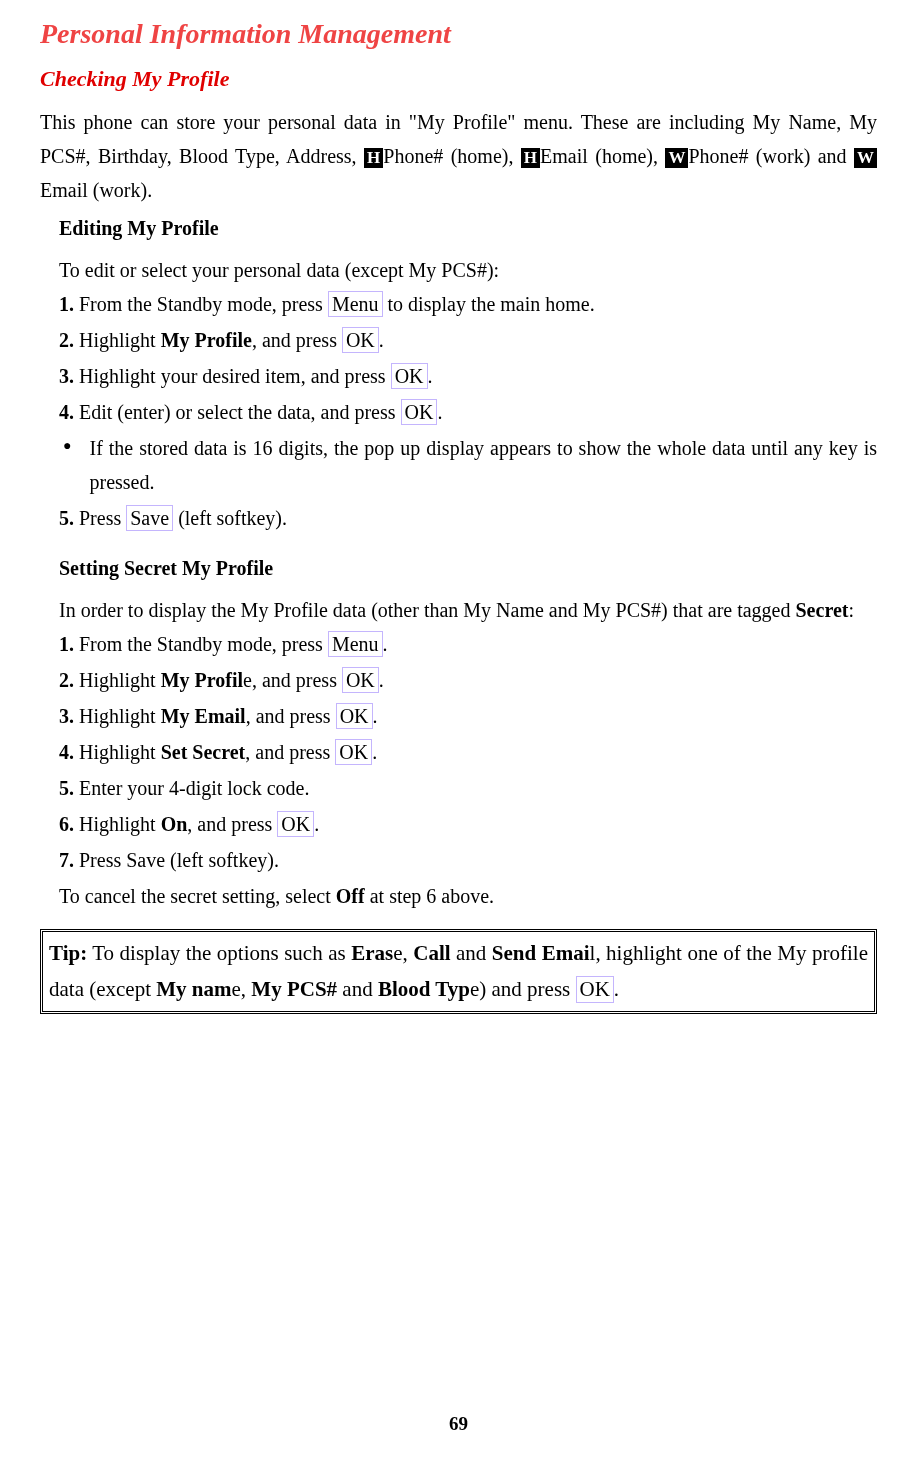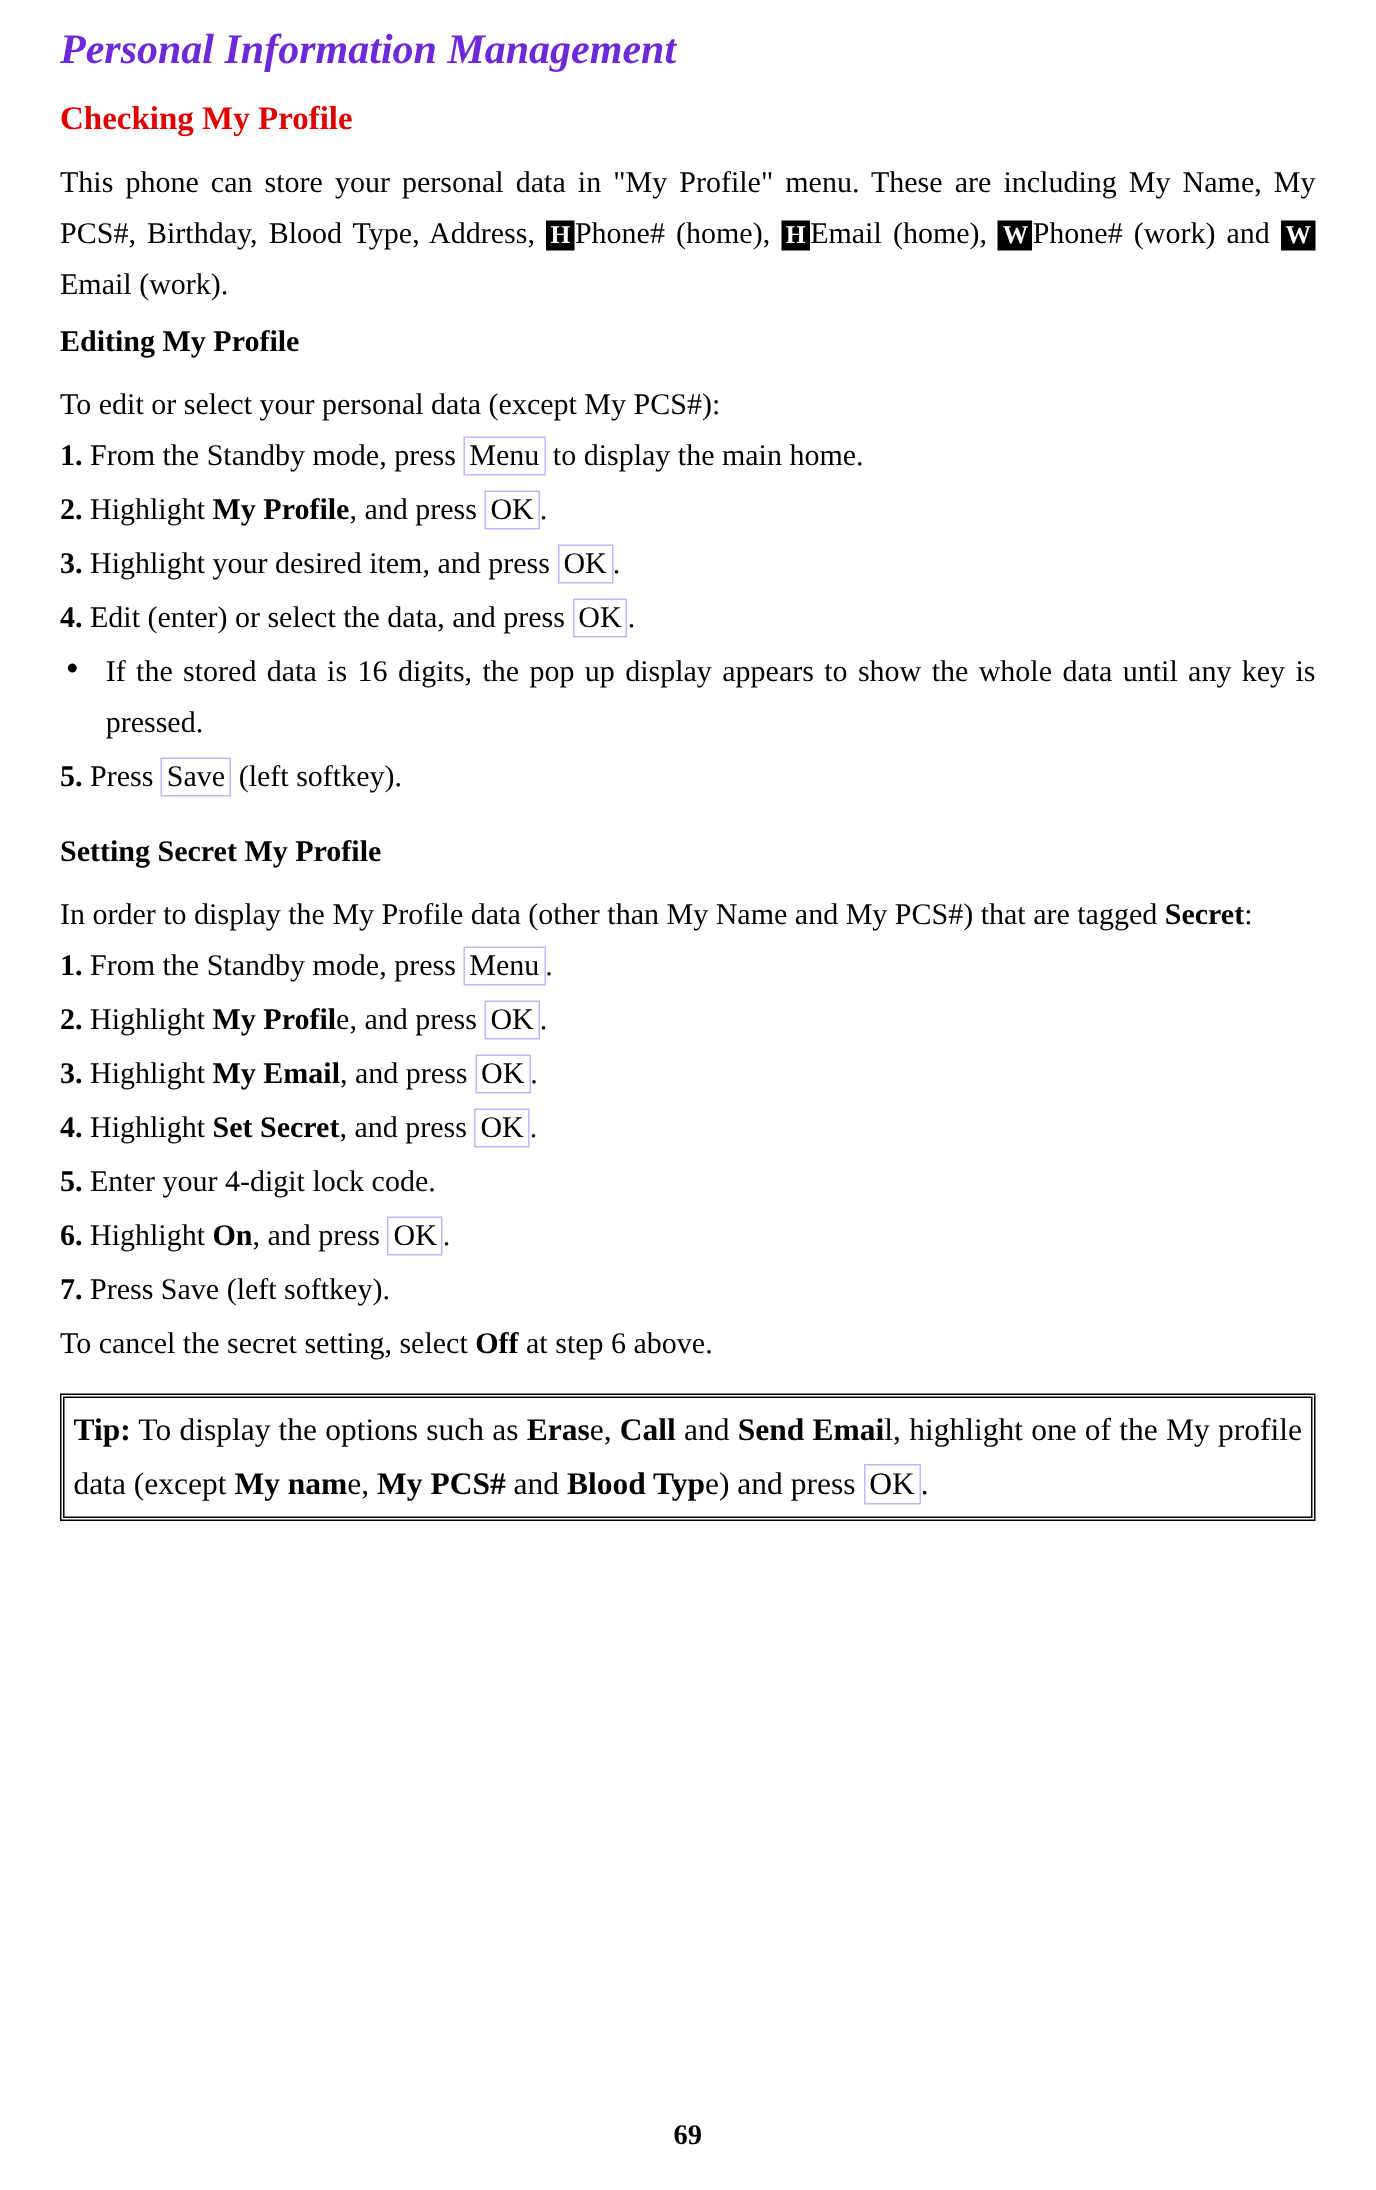--- a/index.html
+++ b/index.html
@@ -12,43 +12,45 @@
       width: 917px;
       height: 1460px;
       padding: 10px 40px 30px 40px;
       background: #fff;
       color: #000;
       font-size: 20px;
       line-height: 1.7;
       position: relative;
     }
     .page-title {
-      color: #6d28d9;
+      color: #ef4444;
       font-weight: bold;
       font-style: italic;
       font-size: 28px;
       margin-bottom: 2px;
     }
     .subsection-title {
       color: #e00000;
       font-weight: bold;
+      font-style: italic;
       font-size: 22px;
       margin-bottom: 8px;
     }
     .intro {
       text-align: justify;
       margin-bottom: 4px;
     }
     .heading-bold {
       font-weight: bold;
       margin-bottom: 8px;
       font-size: 20px;
     }
     .section-block {
       margin-bottom: 16px;
+      margin-left: 19px;
     }
     .step {
       margin-bottom: 2px;
     }
     .step-num {
       font-weight: bold;
     }
     .bold {
       font-weight: bold;
     }

